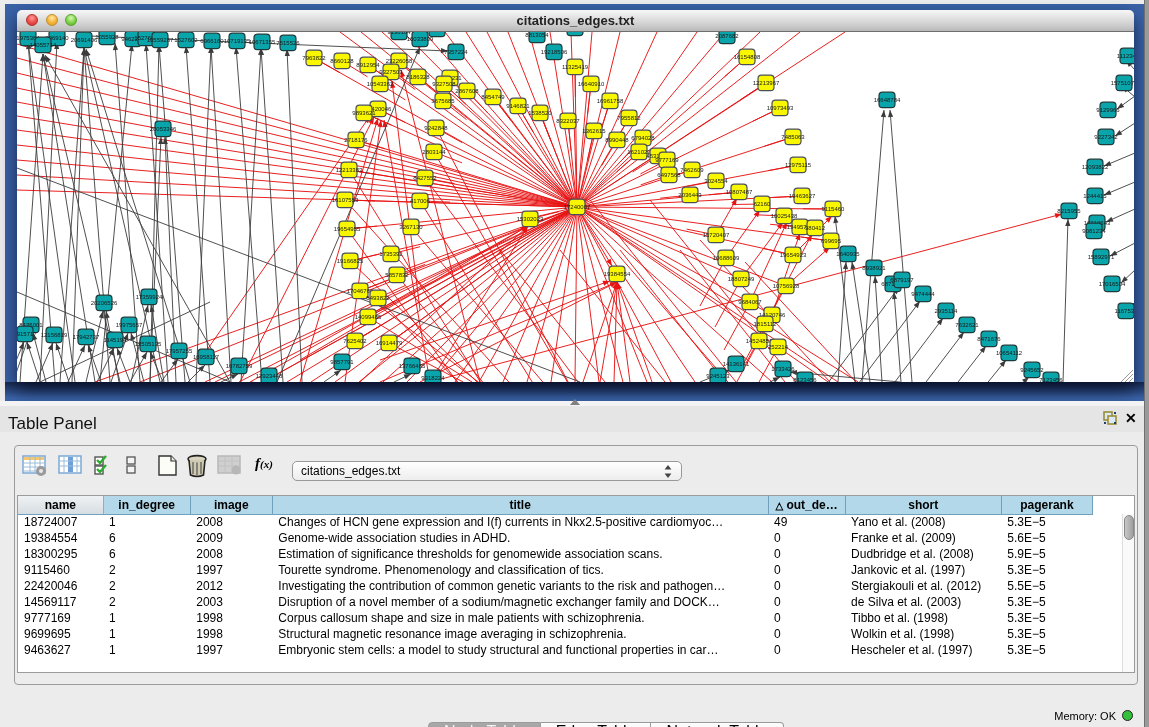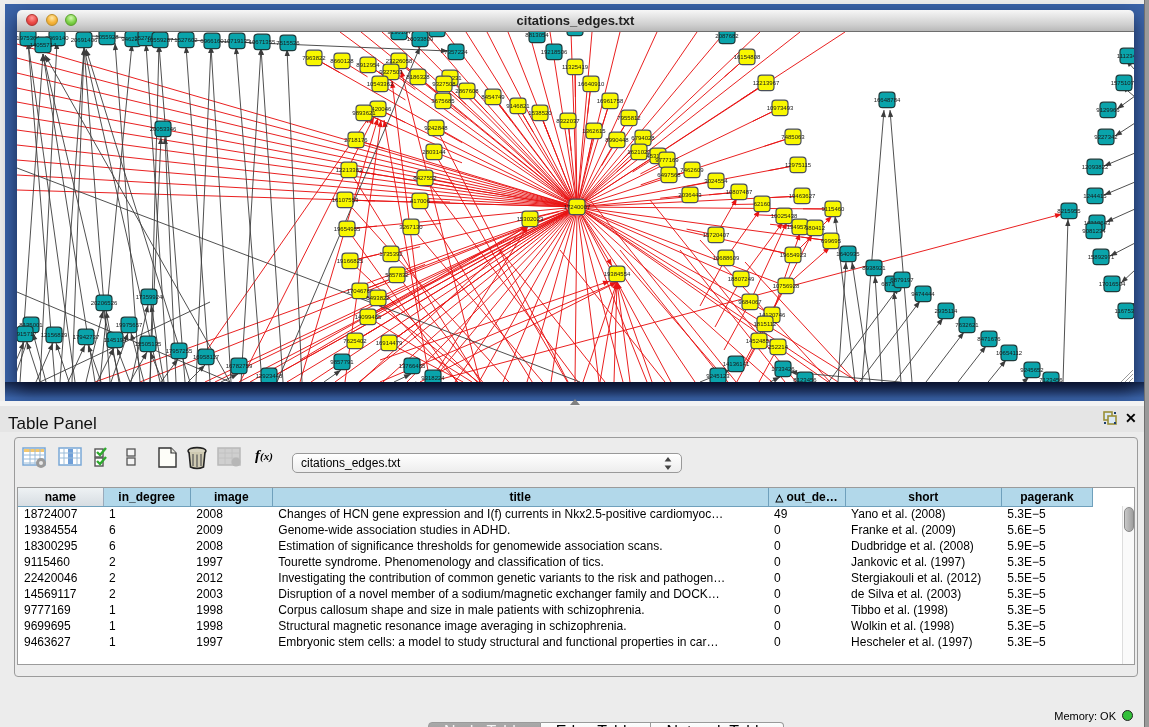--- a/index.html
+++ b/index.html
@@ -22,21 +22,21 @@
 
 #divtri { position:absolute; z-index:9; left:570px; top:399px; width:0; height:0;
   border-left:5px solid transparent; border-right:5px solid transparent; border-bottom:6px solid #808080; }
 
 #tpanel { position:absolute; left:0; top:401px; width:1149px; height:326px; background:#ececec; }
 #tpanel-head { position:absolute; left:0; top:5px; width:1144px; height:26px; background:#e5e5e5; }
 #tpanel::before { content:''; position:absolute; left:0; top:0; width:1144px; height:5px; background:#f3f3f3; }
 #tpanel-head .t { position:absolute; left:8px; top:8px; font-size:17px; color:#111; }
 #float-ic { position:absolute; left:1103px; top:5px; width:14px; height:14px; }
 #close-ic { position:absolute; left:1125px; top:4px; font-size:14px; font-weight:bold; color:#000; }
-#inner { position:absolute; left:14px; top:36px; width:1124px; height:240px; background:#ececec;
+#inner { position:absolute; left:14px; top:44px; width:1124px; height:240px; background:#ececec;
   border:1px solid #9b9b9b; border-radius:4px; }
 
 #toolbar { position:absolute; left:4px; top:6px; width:1100px; height:34px; }
 .ic { position:absolute; top:2px; }
 #dropdown { position:absolute; left:273px; top:9px; width:390px; height:20px; background:linear-gradient(#fff,#ededed);
   border:1px solid #999; border-radius:5px; font-size:12px; color:#000; line-height:18px; padding-left:8px; }
 #dropdown .arr { position:absolute; right:9px; top:3px; width:8px; height:12px; }
 
 #tbl { position:absolute; left:2px; top:49px; width:1118px; height:178px; background:#fff; border:1px solid #9b9b9b; overflow:hidden; }
 table { border-collapse:collapse; table-layout:fixed; width:1075px; font-size:12px; }

